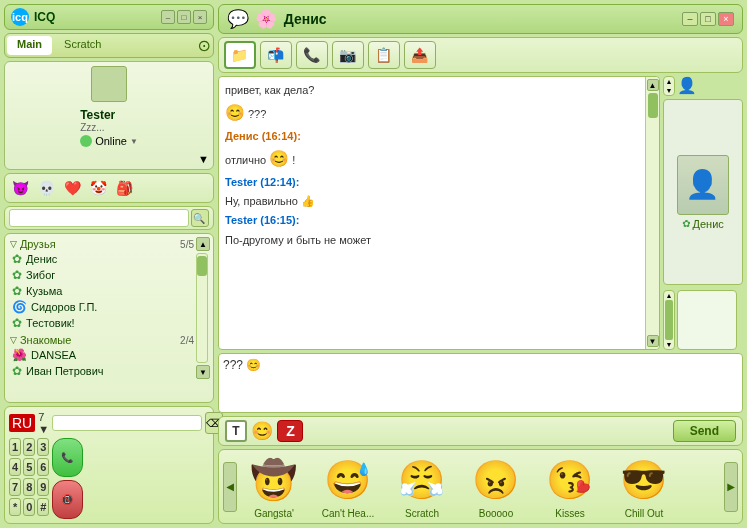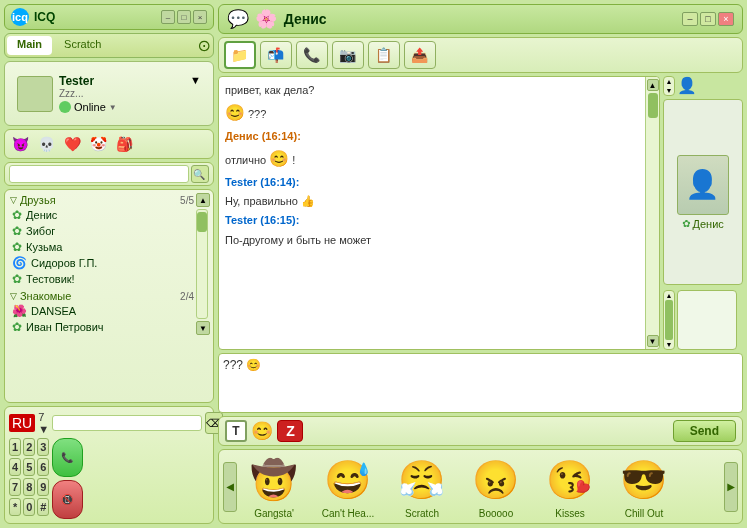--- a/index.html
+++ b/index.html
@@ -43,22 +43,22 @@
       display: flex; gap: 2px;
     }
     .icq-tab { padding: 2px 10px; cursor: pointer; border-radius: 4px; font-size: 11px; color: #336600; }
     .icq-tab.active { background: white; font-weight: bold; }
 
     
     #user-info {
       background: linear-gradient(to bottom, #f0f8e0, #e0f0c8);
       border: 1px solid #a0c070;
       border-radius: 6px;
-      padding: 12px;
-      display: flex; gap: 6px; align-items: center;
+      padding: 4px;
+      display: flex; gap: 6px; align-items: center; flex-direction: column;
     }
     .user-avatar { width: 36px; height: 36px; background: #c0d8a0; border: 1px solid #90b060; border-radius: 3px; }
     .user-details .user-name { font-weight: bold; color: #003300; font-size: 12px; }
     .user-details .status-row { display: flex; align-items: center; gap: 3px; margin-top: 2px; }
     .status-dot { width: 12px; height: 12px; border-radius: 50%; background: #60cc60; display: inline-block; }
     .dropdown-arr { font-size: 8px; color: #666; cursor: pointer; }
 
     
     #moods-bar {
       background: linear-gradient(to bottom, #e8f5d0, #d8edb8);
@@ -399,21 +399,21 @@
       </div>
       <div class="msg-line">
         <span class="msg-sender" style="color:#cc6600;">Денис (16:14):</span>
       </div>
       <div class="msg-line">
         <span class="msg-text">отлично </span>
         <span class="emoji-inline">😊</span>
         <span class="msg-text"> !</span>
       </div>
       <div class="msg-line">
-        <span class="msg-sender tester">Tester (16:14):</span>
+        <span class="msg-sender tester">Tester (12:14):</span>
       </div>
       <div class="msg-line">
         <span class="msg-text">Ну, правильно 👍</span>
       </div>
       <div class="msg-line">
         <span class="msg-sender tester">Tester (16:15):</span>
       </div>
       <div class="msg-line">
         <span class="msg-text">По-другому и быть не может</span>
       </div>

